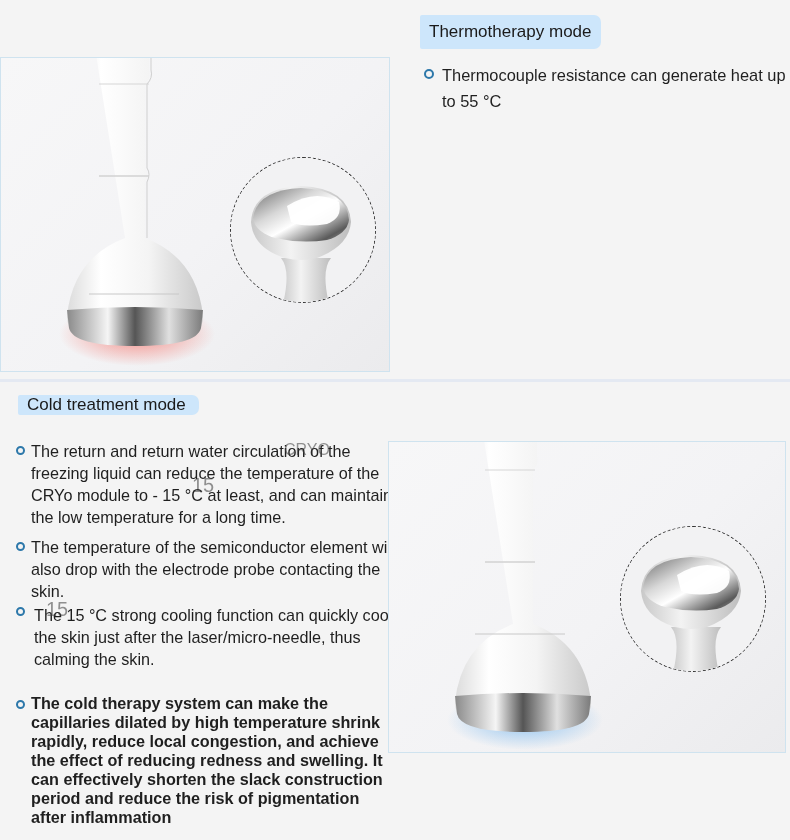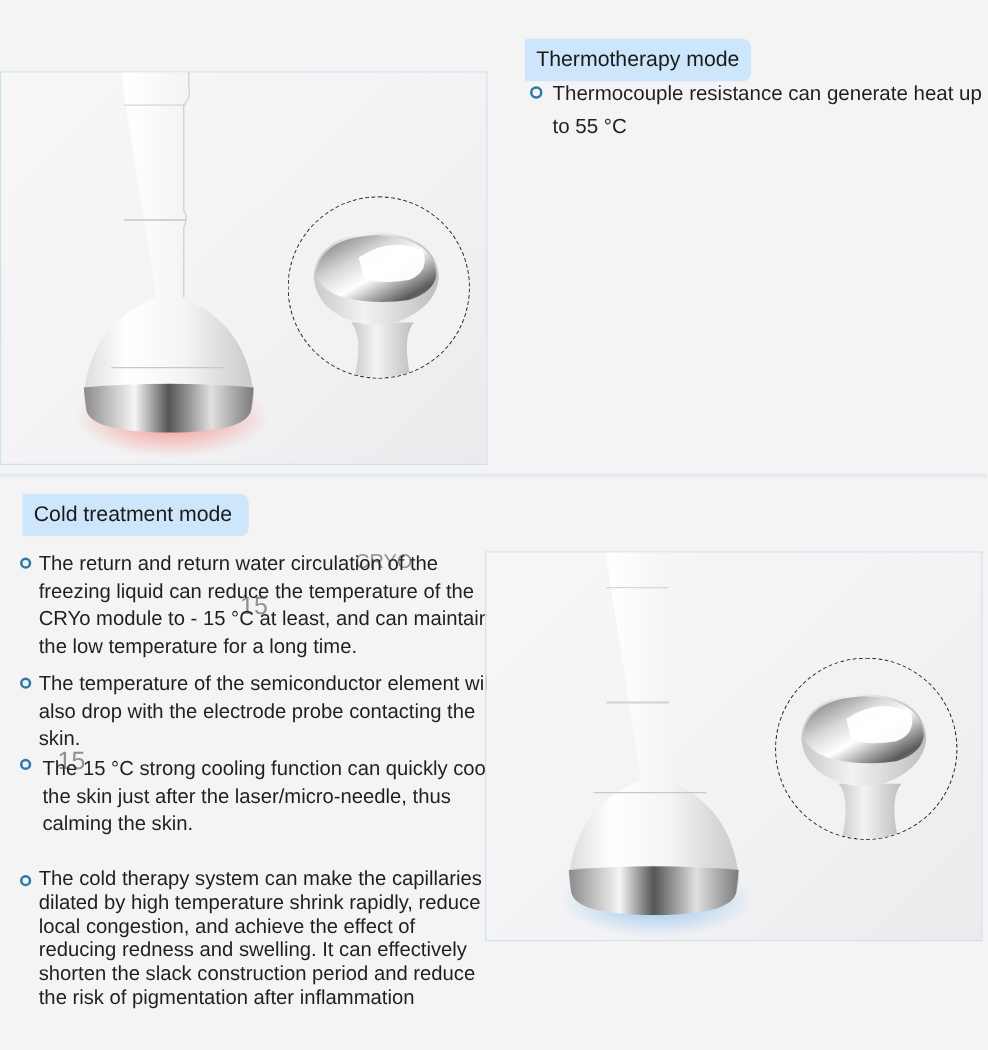--- a/index.html
+++ b/index.html
@@ -17,22 +17,22 @@
     .mode-tag {
       position: absolute;
       background: #cde6fb;
       border-radius: 0 6px 6px 0;
       font-family: "Liberation Sans", sans-serif;
       font-size: 17px;
       color: #1a1a1a;
       padding: 0 9px;
       display: flex; align-items: center;
     }
-    .mode-tag.thermo { left: 420px; top: 31px; width: 181px; height: 34px; border-radius: 2px 7px 7px 2px; }
-    .mode-tag.cold { left: 18px; top: 395px; width: 181px; height: 34px; border-radius: 2px 7px 7px 2px; }
+    .mode-tag.thermo { left: 420px; top: 15px; width: 181px; height: 34px; border-radius: 2px 7px 7px 2px; }
+    .mode-tag.cold { left: 18px; top: 395px; width: 181px; height: 20px; border-radius: 2px 7px 7px 2px; }
 
     .bullet-list { position: absolute; list-style: none; }
     .bullet-list li { position: relative; }
     .bullet-dot {
       position: absolute; left: 0;
       width: 10px; height: 10px;
       border: 2.4px solid #2d78aa;
       border-radius: 50%;
       background: transparent;
     }
@@ -51,21 +51,21 @@
     
     .cold-item { position: absolute; left: 15px; width: 380px; }
     .cold-item .bullet-text { font-size: 16.2px; line-height: 22px; padding-left: 16px; }
     .cold-item .bullet-dot { top: 6px; left: 1px; width: 9px; height: 9px; border-width: 2.2px; }
     .cold-item.c1 { top: 440px; }
     .cold-item.c2 { top: 536px; }
     .cold-item.c3 { top: 604px; }
     .cold-item.c3 .bullet-text { padding-left: 19px; }
     .cold-item.c3 .bullet-dot { top: 3px; }
     .cold-item.c4 { top: 694px; }
-    .cold-item.c4 .bullet-text { line-height: 19px; }
+    .cold-item.c4 .bullet-text { line-height: 19px; font-weight: bold; }
     .cold-item.c4 .bullet-dot { top: 6px; }
 
     .ghost-text {
       position: absolute;
       font-family: "Liberation Sans", sans-serif;
       color: rgba(60,60,60,0.55);
       pointer-events: none;
     }
 
     

